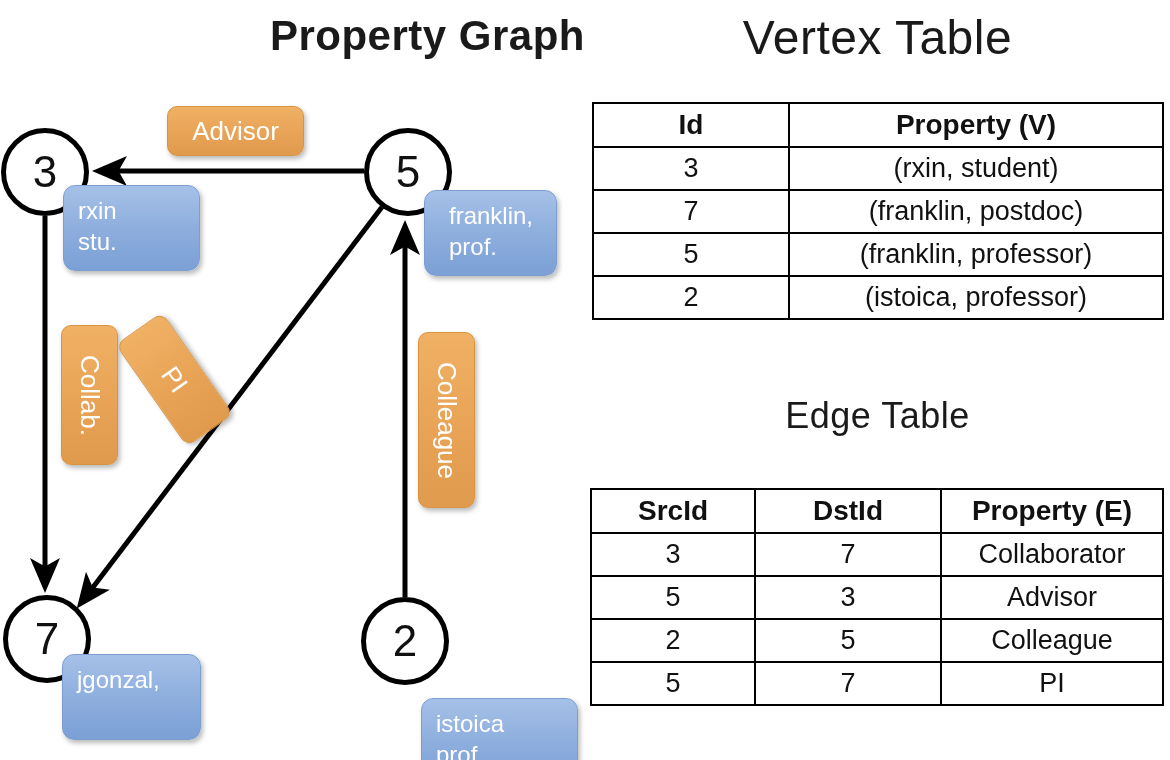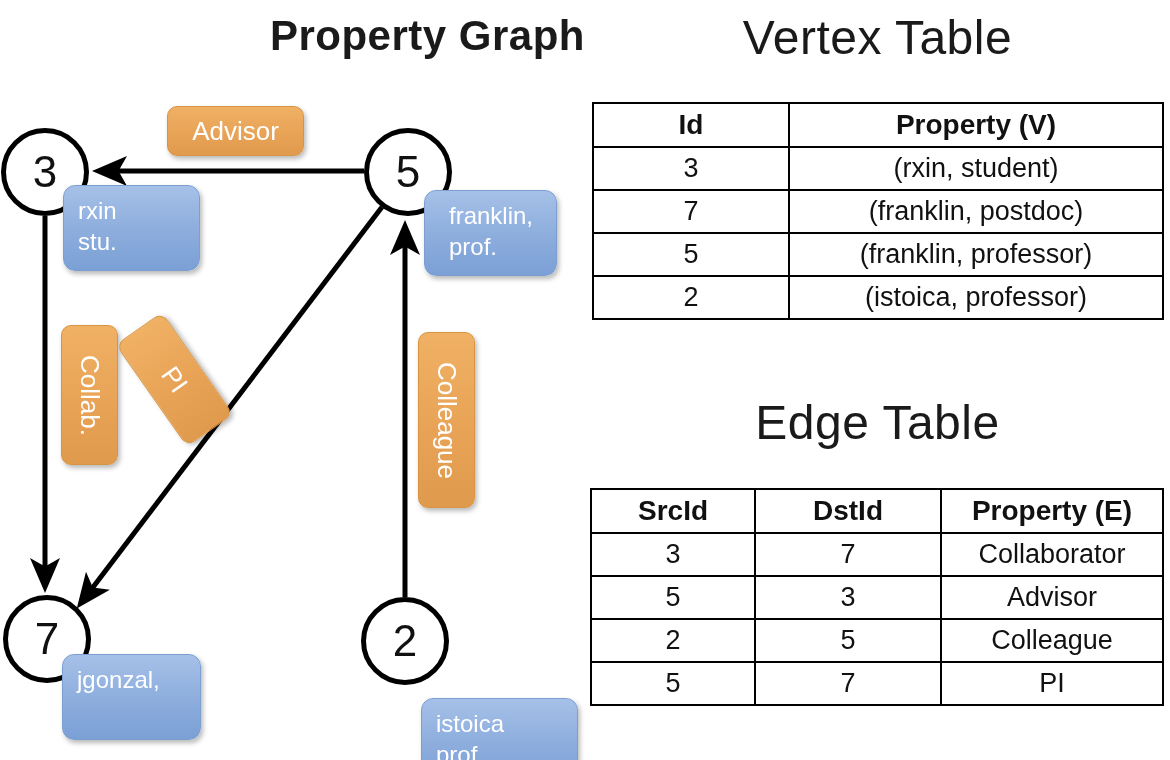--- a/index.html
+++ b/index.html
@@ -32,21 +32,21 @@
     font-weight: bold;
   }
   #title-vertex-table {
     left: 585px; top: 10px; width: 585px;
     text-align: center;
     font-size: 48px;
   }
   #title-edge-table {
     left: 585px; top: 395px; width: 585px;
     text-align: center;
-    font-size: 48px;
+    font-size: 36px;
   }
 
   
   #graph-canvas {
     position: absolute;
     left: 0; top: 0;
     width: 585px; height: 760px;
   }
   #graph-edges {
     position: absolute;

